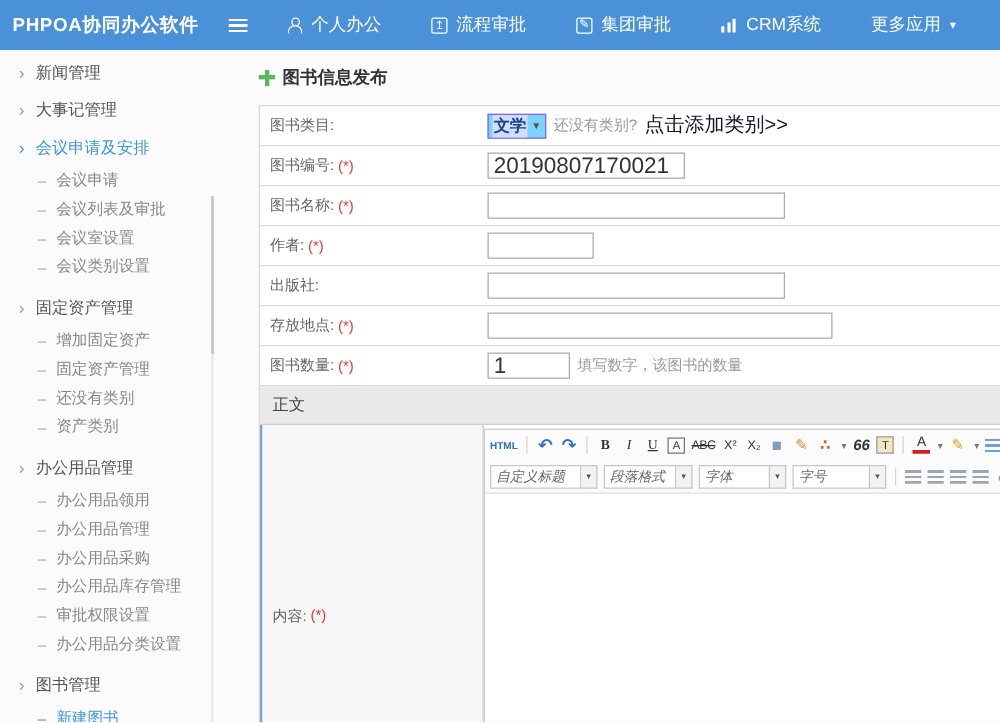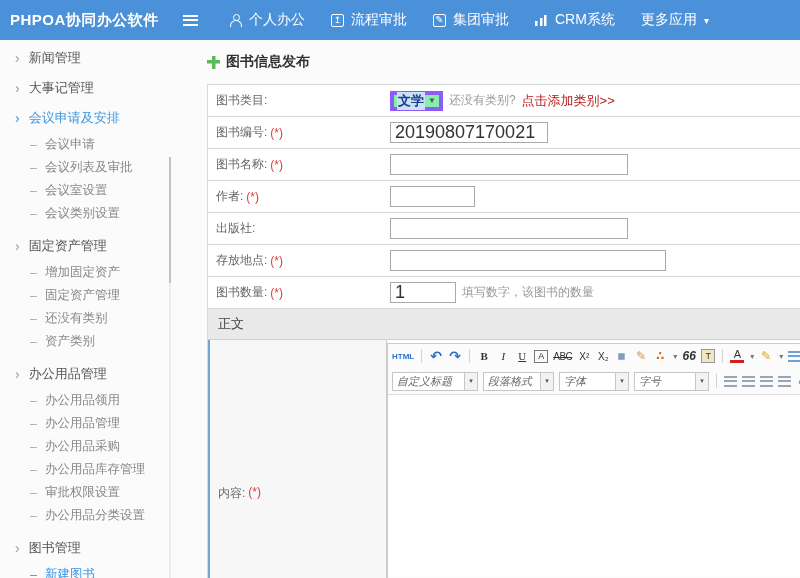--- a/index.html
+++ b/index.html
@@ -5,21 +5,21 @@
   *{margin:0;padding:0;box-sizing:border-box;}
   html,body{width:800px;height:578px;overflow:hidden;}
   body{font-family:"Liberation Sans","DejaVu Sans",sans-serif;background:#fbfbfb;color:#333;}
   .app{width:800px;height:578px;display:flex;flex-direction:column;overflow:hidden;}
 
   
   .topbar{height:40px;background:#4a91da;display:flex;align-items:center;flex-shrink:0;}
   .logo{width:180px;padding-left:10px;color:#fff;font-size:15px;font-weight:bold;letter-spacing:.5px;}
   .hamburger{width:15px;height:11px;margin:0 0 0 3px;cursor:pointer;
     background:repeating-linear-gradient(#fff 0 2px,transparent 2px 4.5px);}
-  .topnav{display:flex;align-items:center;margin-left:32px;gap:26px;}
+  .topnav{display:flex;align-items:center;margin-left:32px;gap:40px;}
   .topnav .item{display:flex;align-items:center;color:#fff;font-size:14px;cursor:pointer;gap:7px;}
   .ic{display:inline-block;position:relative;}
   .ic-user{width:12px;height:12px;}
   .ic-user::before{content:"";position:absolute;left:3px;top:0;width:5px;height:5px;border:1px solid #fff;border-radius:50%;}
   .ic-user::after{content:"";position:absolute;left:0;top:6px;width:10px;height:6px;border:1px solid #fff;border-bottom:none;border-radius:6px 6px 0 0;}
   .ic-boxarrow{width:13px;height:13px;border:1px solid #fff;border-radius:2px;font-size:9px;line-height:11px;text-align:center;color:#fff;}
   .ic-edit{width:13px;height:13px;border:1px solid #fff;border-radius:2px;font-size:10px;line-height:10px;text-align:center;color:#fff;}
   .ic-chart{width:13px;height:11px;background:
      linear-gradient(#fff,#fff) 0 100%/2.5px 5px no-repeat,
      linear-gradient(#fff,#fff) 4.5px 100%/2.5px 8px no-repeat,
@@ -53,22 +53,22 @@
 
   
   .ftable{width:640px;border-top:1px solid #d9d9d9;border-left:1px solid #d9d9d9;background:#fff;font-size:12px;}
   .frow{display:flex;height:32px;border-bottom:1px solid #d9d9d9;align-items:center;}
   .flabel{width:178px;flex-shrink:0;padding-left:8px;color:#666;display:flex;gap:3px;align-items:center;}
   .req{color:#e23b3b;}
   .fvalue{flex:1;display:flex;align-items:center;padding-left:4px;gap:6px;}
   .inp{border:1px solid #a9a9a9;height:21px;padding:0 4px;font-size:18px;color:#333;font-family:inherit;background:#fff;}
   .w158{width:158px;} .w238{width:238px;} .w85{width:85px;} .w276{width:276px;} .w66{width:66px;}
   .hint{color:#999;font-size:12px;}
-  .link{color:#b91c1c;font-size:13px;cursor:pointer;text-decoration:none;}
-  .selbox{border:4px solid #8b5cf6;background:#86efac;height:20px;display:inline-flex;align-items:center;padding:0 3px;gap:3px;cursor:pointer;}
+  .link{color:#0f172a;font-size:16px;cursor:pointer;text-decoration:none;}
+  .selbox{border:1px solid #8b5cf6;background:#7dd3fc;height:20px;display:inline-flex;align-items:center;padding:0 3px;gap:3px;cursor:pointer;}
   .selbox .v{background:#cde0f7;color:#16418f;font-size:13px;font-weight:bold;padding:0 1px;}
   .selbox .c{font-size:8px;color:#555;}
 
   .secbar{height:31px;border-bottom:1px solid #cfcfcf;background:#e9e9e9;display:flex;align-items:center;padding-left:10px;font-size:13px;color:#444;}
 
   
   .crow{display:flex;height:240px;border-left:2px solid #74a3cf;}
   .clabel{width:177px;flex-shrink:0;background:#f7f7f7;border-right:1px solid #ccc;padding:145px 0 0 8px;color:#666;display:flex;gap:3px;align-items:flex-start;font-size:12px;}
   .ceditor{flex:1;padding-top:3px;overflow:hidden;}
   .edwrap{border:1px solid #ccc;border-right:none;background:#fbfbfb;height:236px;min-width:470px;}

